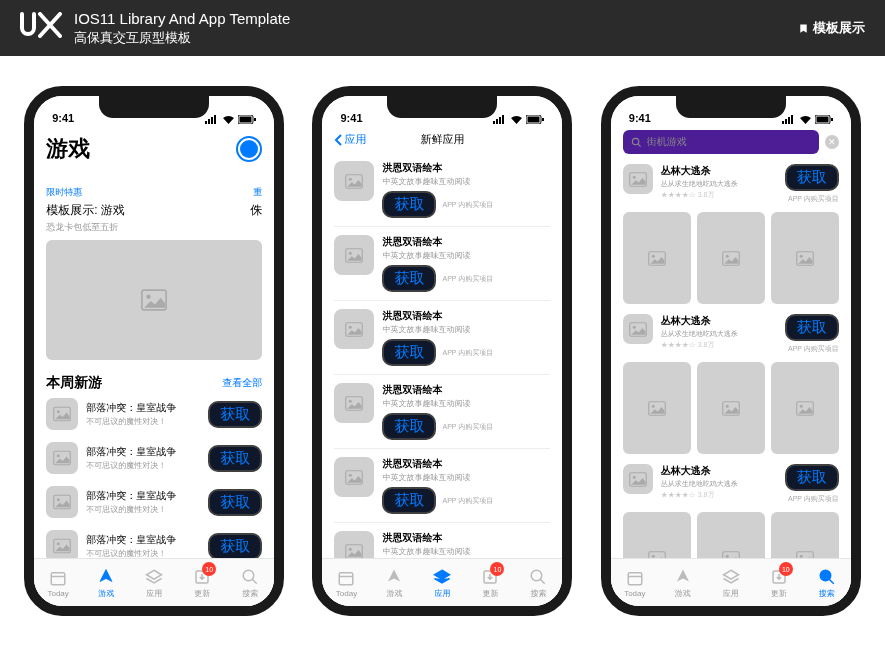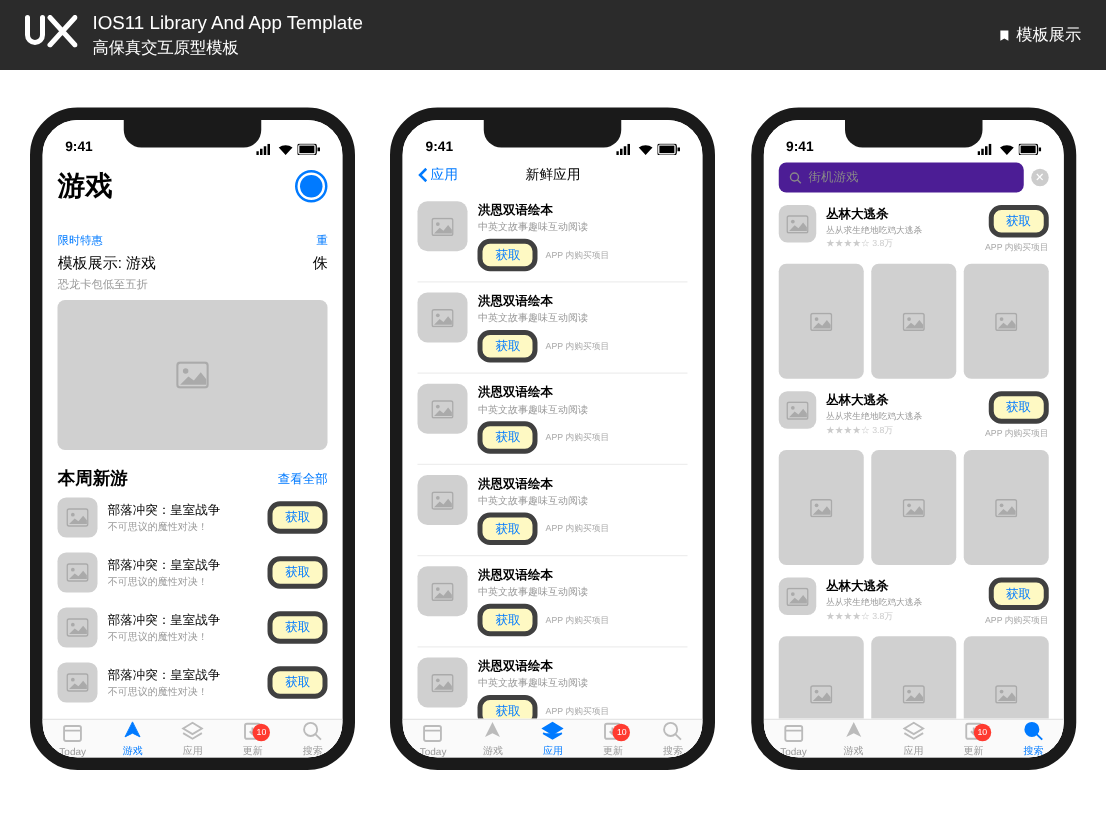--- a/index.html
+++ b/index.html
@@ -3,29 +3,29 @@
 <meta charset="utf-8">
 <style>
 * { margin: 0; padding: 0; box-sizing: border-box; }
 body { font-family: -apple-system, "Helvetica Neue", Arial, sans-serif; background: #fff; width: 885px; }
 .header { background: #2b2b2b; color: #fff; padding: 25px 20px; display: flex; align-items: center; justify-content: space-between; height: 56px; }
 .header-left { display: flex; align-items: center; gap: 12px; }
 .logo { font-size: 24px; font-weight: bold; letter-spacing: -2px; }
 .header-titles { display: flex; flex-direction: column; }
 .header-title { font-size: 15px; }
 .header-subtitle { font-size: 13px; margin-top: 2px; }
-.header-right { display: flex; align-items: center; gap: 4px; font-size: 13px; }
+.header-right { display: flex; align-items: center; gap: 4px; font-size: 13px; font-weight: bold; }
 .phones { display: flex; justify-content: space-around; padding: 30px 15px 20px; background: #fff; gap: 10px; }
 .phone { width: 260px; height: 530px; border: 10px solid #1a1a1a; border-radius: 38px; background: #fff; position: relative; overflow: hidden; }
 .notch { position: absolute; top: 0; left: 50%; transform: translateX(-50%); width: 110px; height: 22px; background: #1a1a1a; border-radius: 0 0 14px 14px; z-index: 10; }
 .screen { width: 100%; height: 100%; background: #fff; display: flex; flex-direction: column; overflow: hidden; }
 .status-bar { height: 30px; display: flex; justify-content: space-between; align-items: flex-end; padding: 0 18px 2px; font-size: 11px; font-weight: 600; }
 .status-icons { display: flex; align-items: center; gap: 3px; }
 .content { flex: 1; overflow: hidden; padding: 0 12px; }
-.tab-bar { height: 31px; border-top: 1px solid #e5e5e5; display: flex; background: #fafafa; }
+.tab-bar { height: 48px; border-top: 1px solid #e5e5e5; display: flex; background: #fafafa; }
 .tab-item { flex: 1; display: flex; flex-direction: column; align-items: center; justify-content: center; gap: 1px; position: relative; }
 .tab-icon { width: 20px; height: 20px; display: flex; align-items: center; justify-content: center; }
 .tab-label { font-size: 8px; color: #999; }
 .tab-item.active .tab-label { color: #007aff; }
 .tab-item.active svg { fill: #007aff; stroke: #007aff; }
 .badge { position: absolute; top: 3px; right: 10px; background: #ff3b30; color: #fff; font-size: 7px; min-width: 14px; height: 14px; border-radius: 7px; display: flex; align-items: center; justify-content: center; padding: 0 3px; }
 
 
 .p1-header { display: flex; justify-content: space-between; align-items: center; padding: 8px 0 6px; }
 .p1-title { font-size: 22px; font-weight: bold; }
@@ -37,21 +37,21 @@
 .hero-img { width: 100%; height: 120px; background: #d0d0d0; margin-top: 6px; border-radius: 6px; display: flex; align-items: center; justify-content: center; }
 .section-header { display: flex; justify-content: space-between; align-items: center; margin-top: 14px; }
 .section-title { font-size: 14px; font-weight: bold; }
 .see-all { color: #007aff; font-size: 10px; }
 .game-row { display: flex; align-items: center; gap: 8px; padding: 6px 0; }
 .thumb { width: 32px; height: 32px; background: #d0d0d0; border-radius: 7px; display: flex; align-items: center; justify-content: center; flex-shrink: 0; }
 .thumb svg { width: 18px; height: 18px; }
 .game-info { flex: 1; min-width: 0; }
 .game-name { font-size: 10px; font-weight: 500; }
 .game-desc { font-size: 8px; color: #999; margin-top: 1px; }
-.get-btn { border: 4px solid #404040; border-radius: 10px; padding: 2px 10px; font-size: 10px; color: #007aff; background: #fef9c3; }
+.get-btn { border: 2px solid #404040; border-radius: 10px; padding: 2px 10px; font-size: 15px; color: #007aff; background: #0f172a; }
 
 
 .p2-nav { display: flex; align-items: center; padding: 6px 0; position: relative; }
 .back-link { color: #007aff; font-size: 11px; display: flex; align-items: center; gap: 2px; }
 .p2-title { position: absolute; left: 50%; transform: translateX(-50%); font-size: 11px; font-weight: 500; }
 .app-row { display: flex; align-items: flex-start; gap: 8px; padding: 8px 0; border-bottom: 0.5px solid #eee; }
 .app-thumb { width: 40px; height: 40px; background: #d0d0d0; border-radius: 8px; display: flex; align-items: center; justify-content: center; flex-shrink: 0; }
 .app-info { flex: 1; }
 .app-name { font-size: 10px; font-weight: 600; }
 .app-desc { font-size: 8px; color: #999; margin-top: 1px; }

